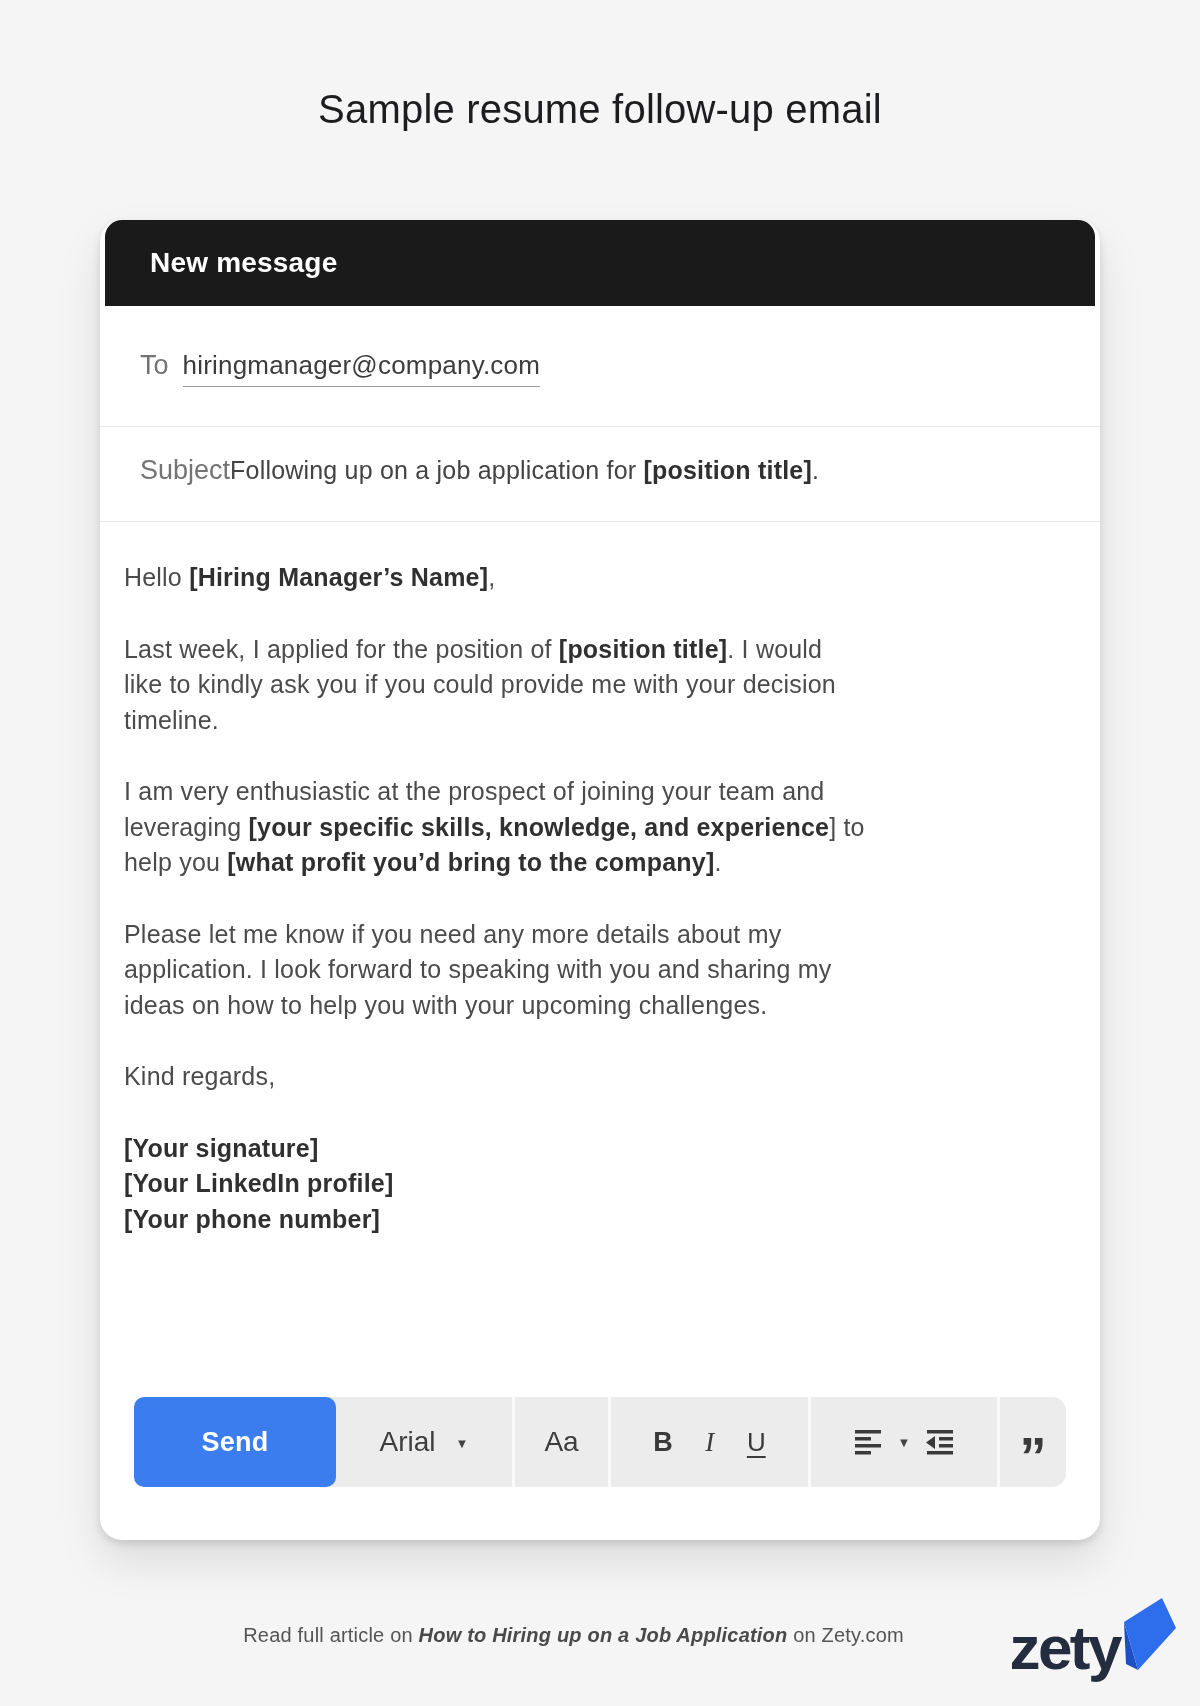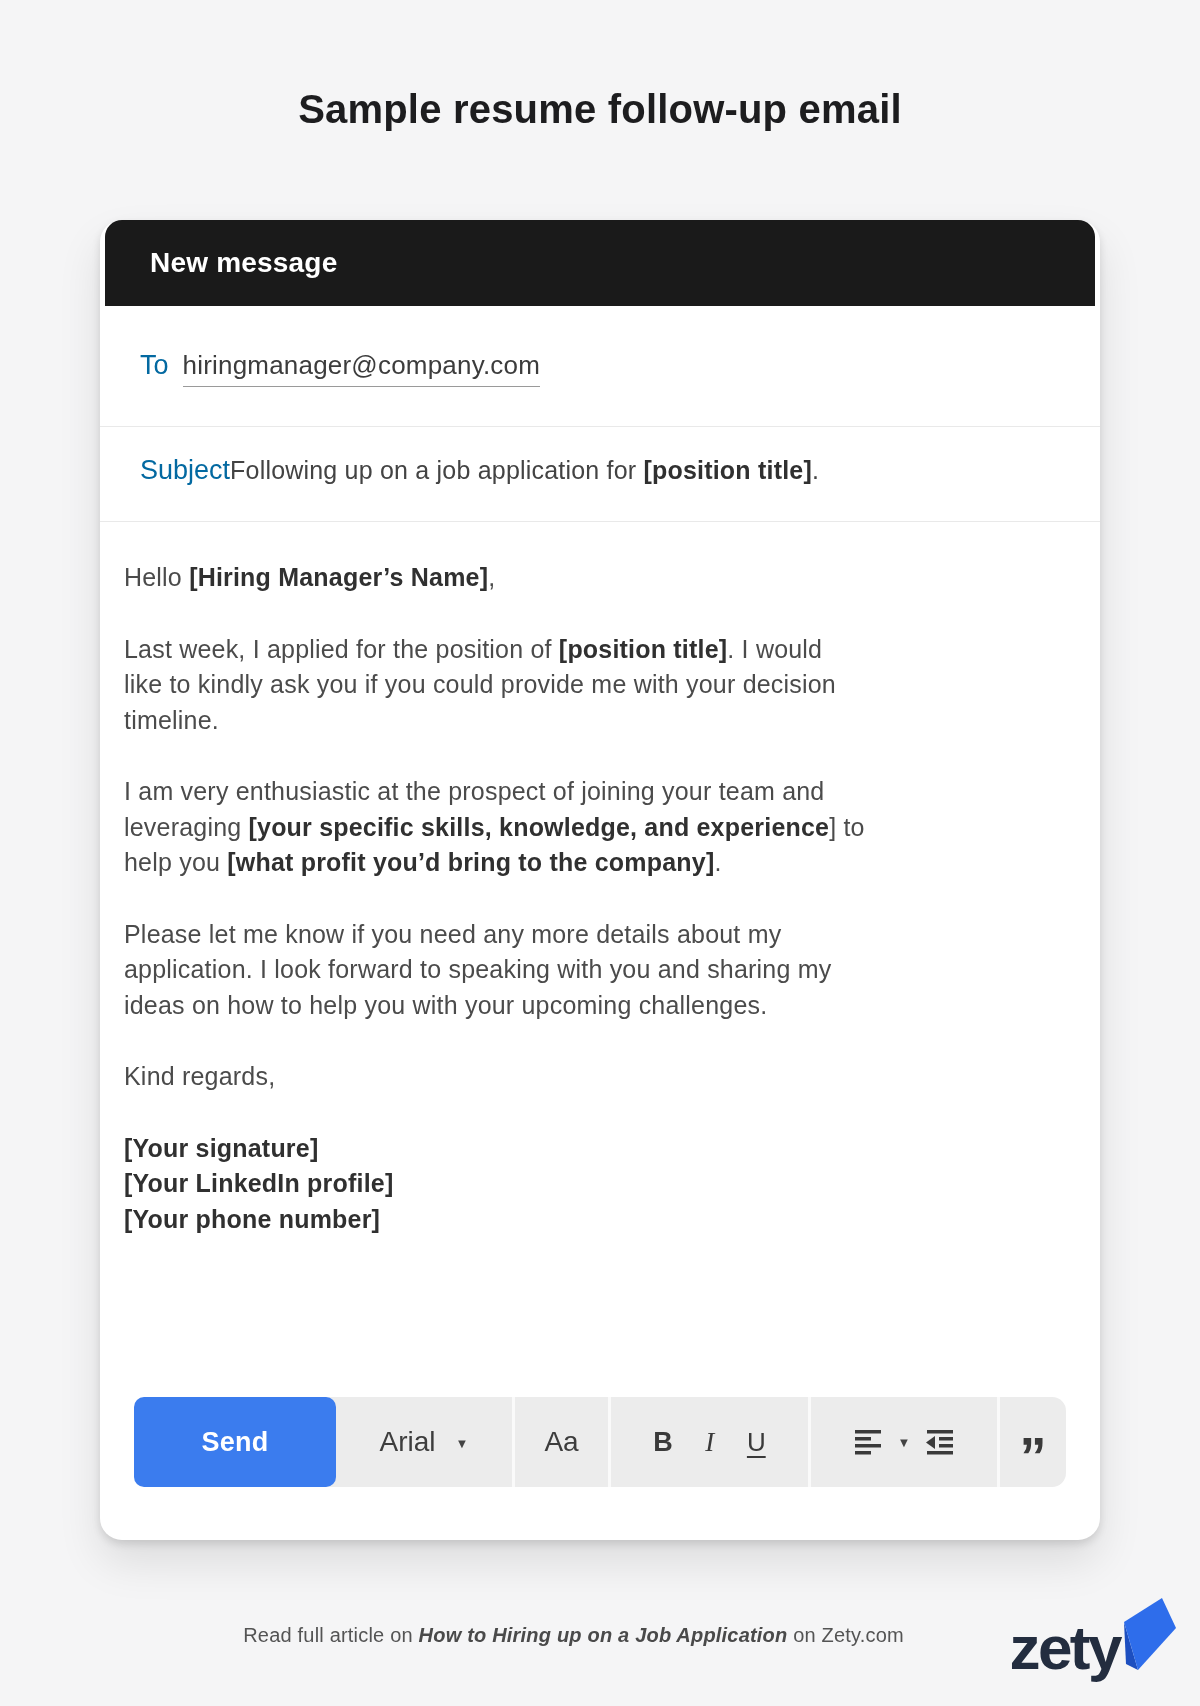--- a/index.html
+++ b/index.html
@@ -1,35 +1,35 @@
 <!DOCTYPE html>
 <html style="--send-blue: #3b7cee; --header-black: #1a1a1a; --logo-navy: #232d3f; --logo-arrow-blue: #2e6deb; --logo-arrow-dark: #1d4fc0;"><head>
 <meta charset="utf-8">
 <style>
   html,body{margin:0;padding:0;}
   body{background:#f5f5f6;font-family:"Liberation Sans",sans-serif;}
   .page{width:1200px;height:1706px;background:#f5f5f6;position:relative;overflow:hidden;margin:0 auto;}
 
   
   .page-title{padding-top:84px;height:50px;line-height:50px;text-align:center;
-    font-size:40px;font-weight:700;color:#1d1d1f;letter-spacing:.2px;}
+    font-size:40px;font-weight:400;color:#1d1d1f;letter-spacing:.2px;}
 
   
   .card{width:1000px;height:1320px;margin:86px auto 0;background:#ffffff;border-radius:22px;
     box-shadow:0 4px 8px rgba(0,0,0,.12),0 22px 44px rgba(0,0,0,.10);
     position:relative;box-sizing:border-box;}
   .card-header{margin:8px 5px 0;height:86px;background:var(--header-black,#1a1a1a);
     border-radius:17px 17px 0 0;display:flex;align-items:center;padding-left:45px;box-sizing:border-box;}
   .card-header .hdr-title{color:#ffffff;font-size:28px;font-weight:700;letter-spacing:.2px;}
 
   .field-row{display:flex;align-items:baseline;padding-left:40px;padding-right:28px;
     border-bottom:1px solid #e9e9e9;box-sizing:border-box;}
   .row-to{height:121px;padding-top:44px;}
   .row-subject{height:95px;padding-top:28px;}
-  .field-label{color:#0369a1;font-size:27px;flex:none;}
+  .field-label{color:#737373;font-size:27px;flex:none;}
   .to-value{margin-left:14px;color:#3c3c3c;font-size:26px;border-bottom:1.5px solid #9a9a9a;
     padding-bottom:5px;letter-spacing:.2px;}
   .subject-value{color:#434343;font-size:25px;letter-spacing:.2px;}
   .subject-value .b{font-weight:700;color:#303030;}
 
   
   .email-body{padding:38px 48px 0 24px;}
   .email-body p{margin:0 0 36px;font-size:25px;line-height:35.5px;color:#4b4b4b;
     letter-spacing:.2px;white-space:nowrap;}
   .email-body p:last-child{margin-bottom:0;}

